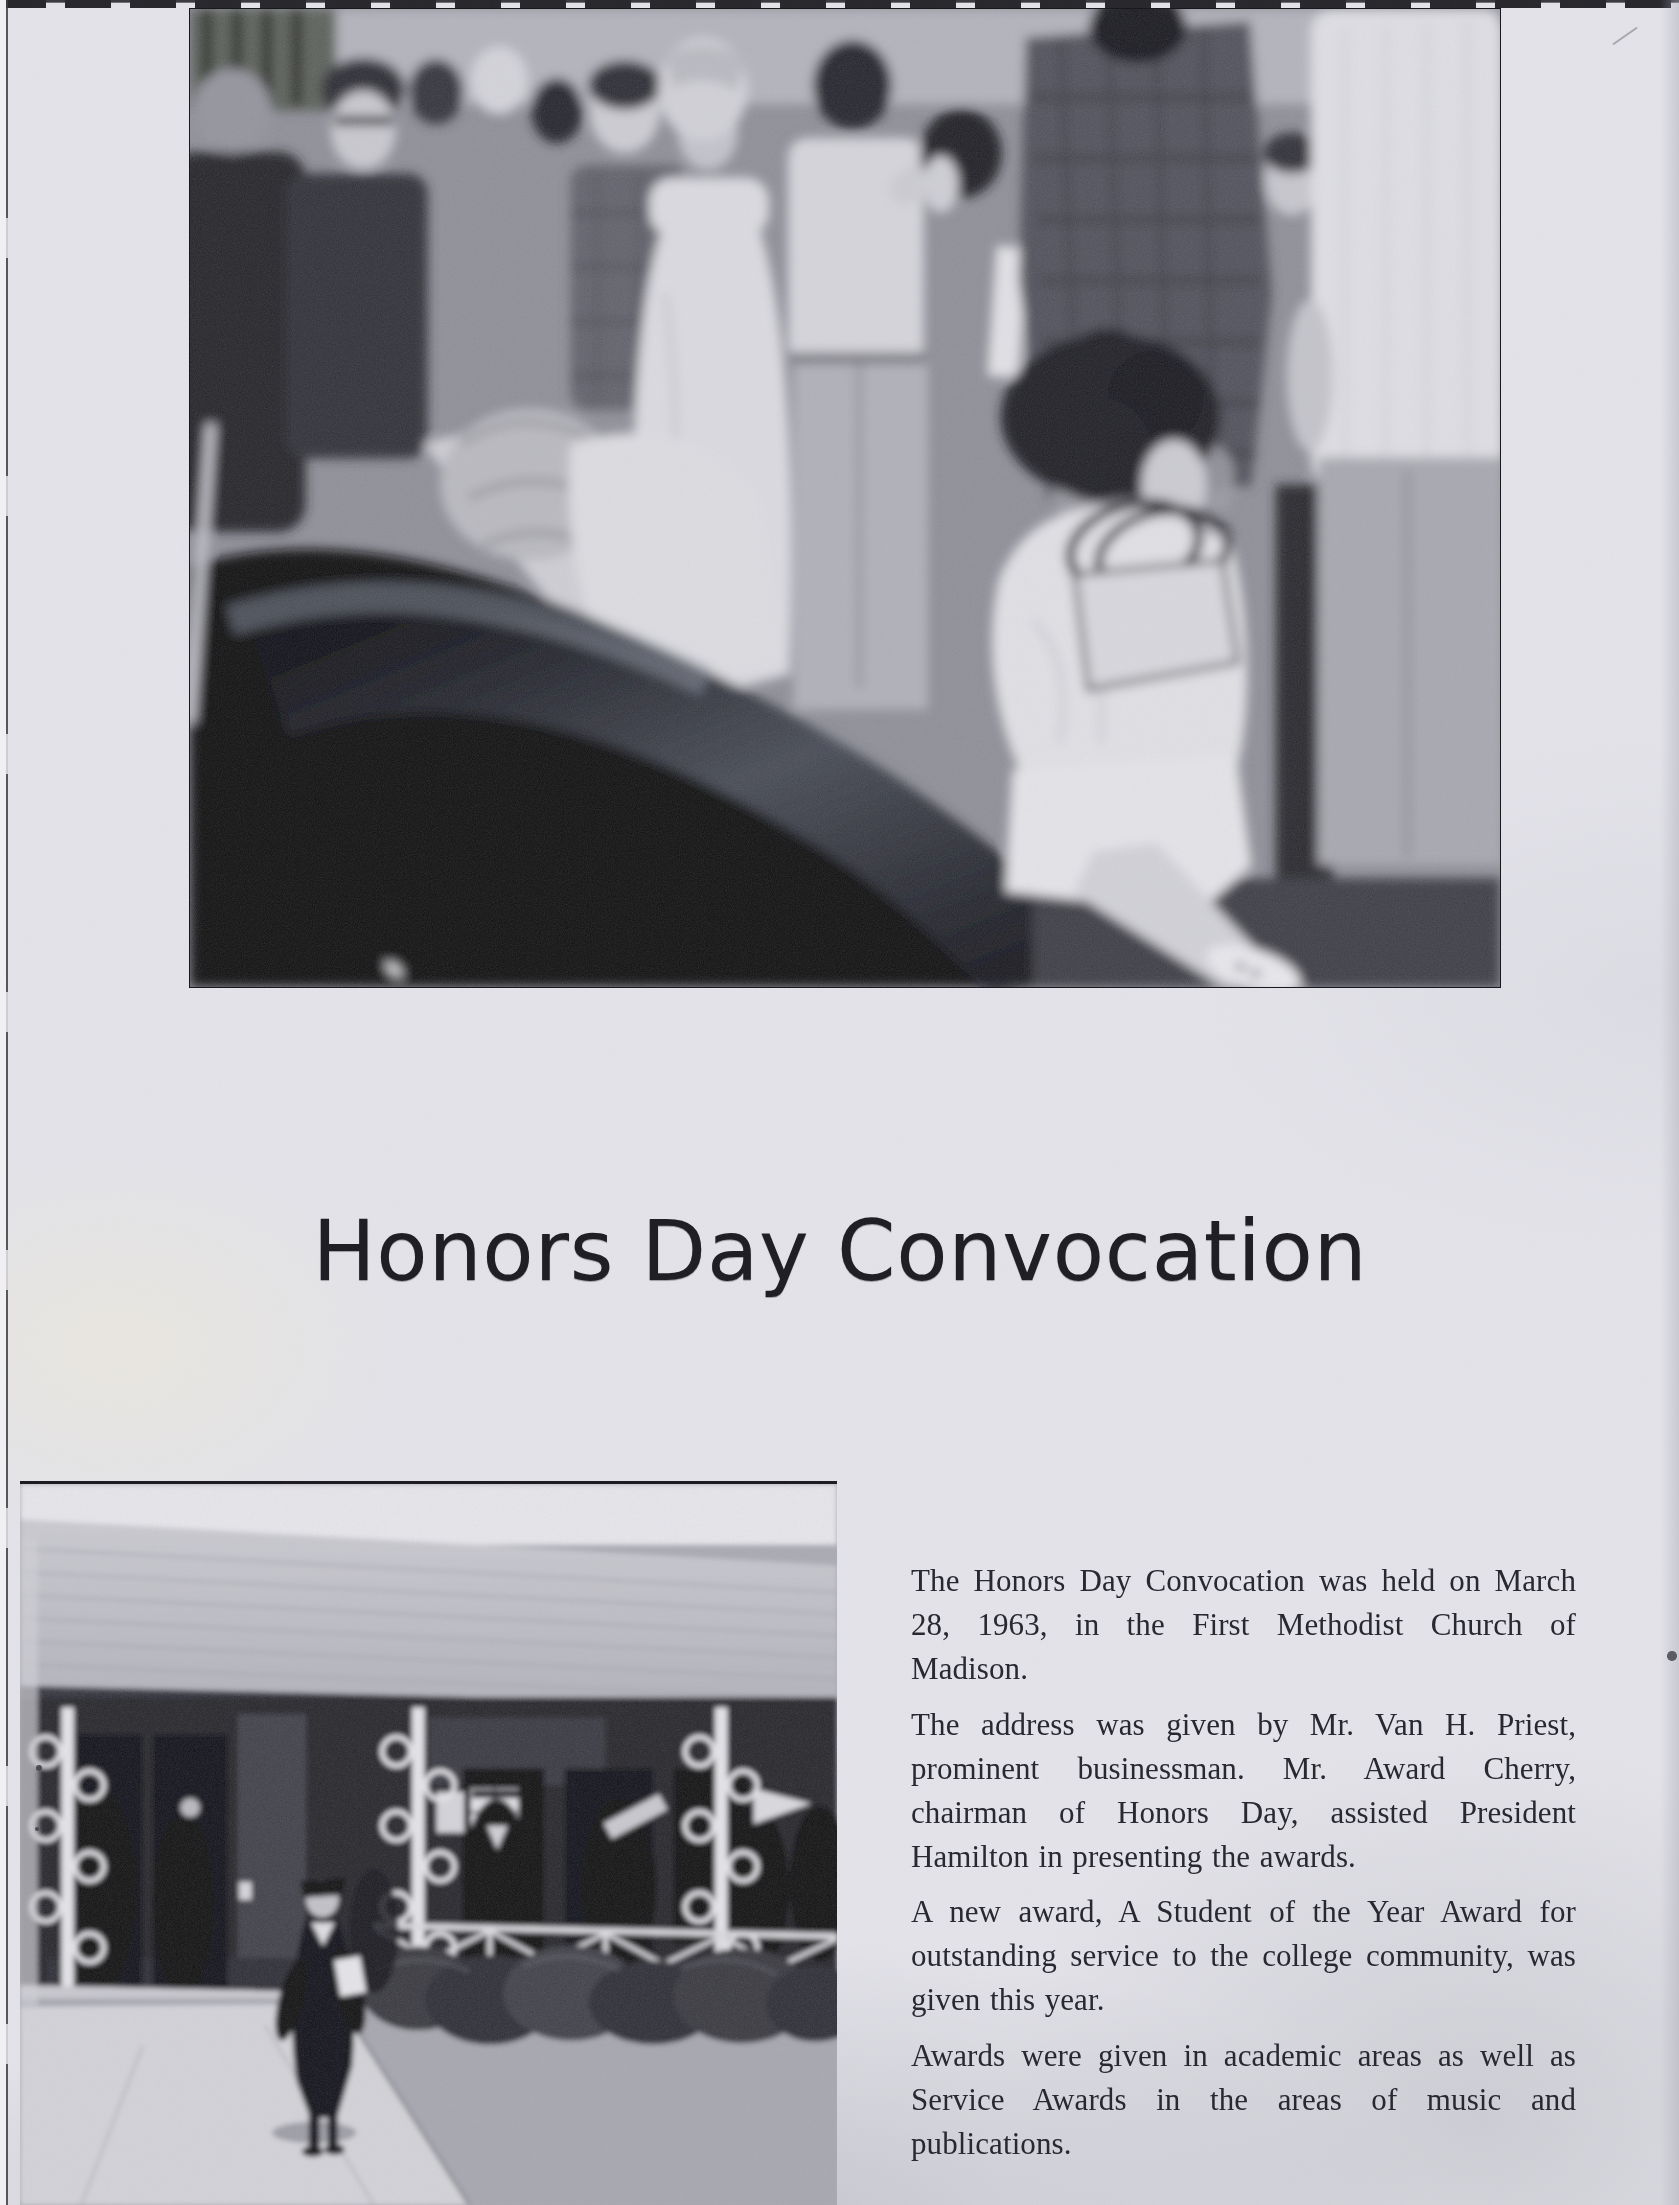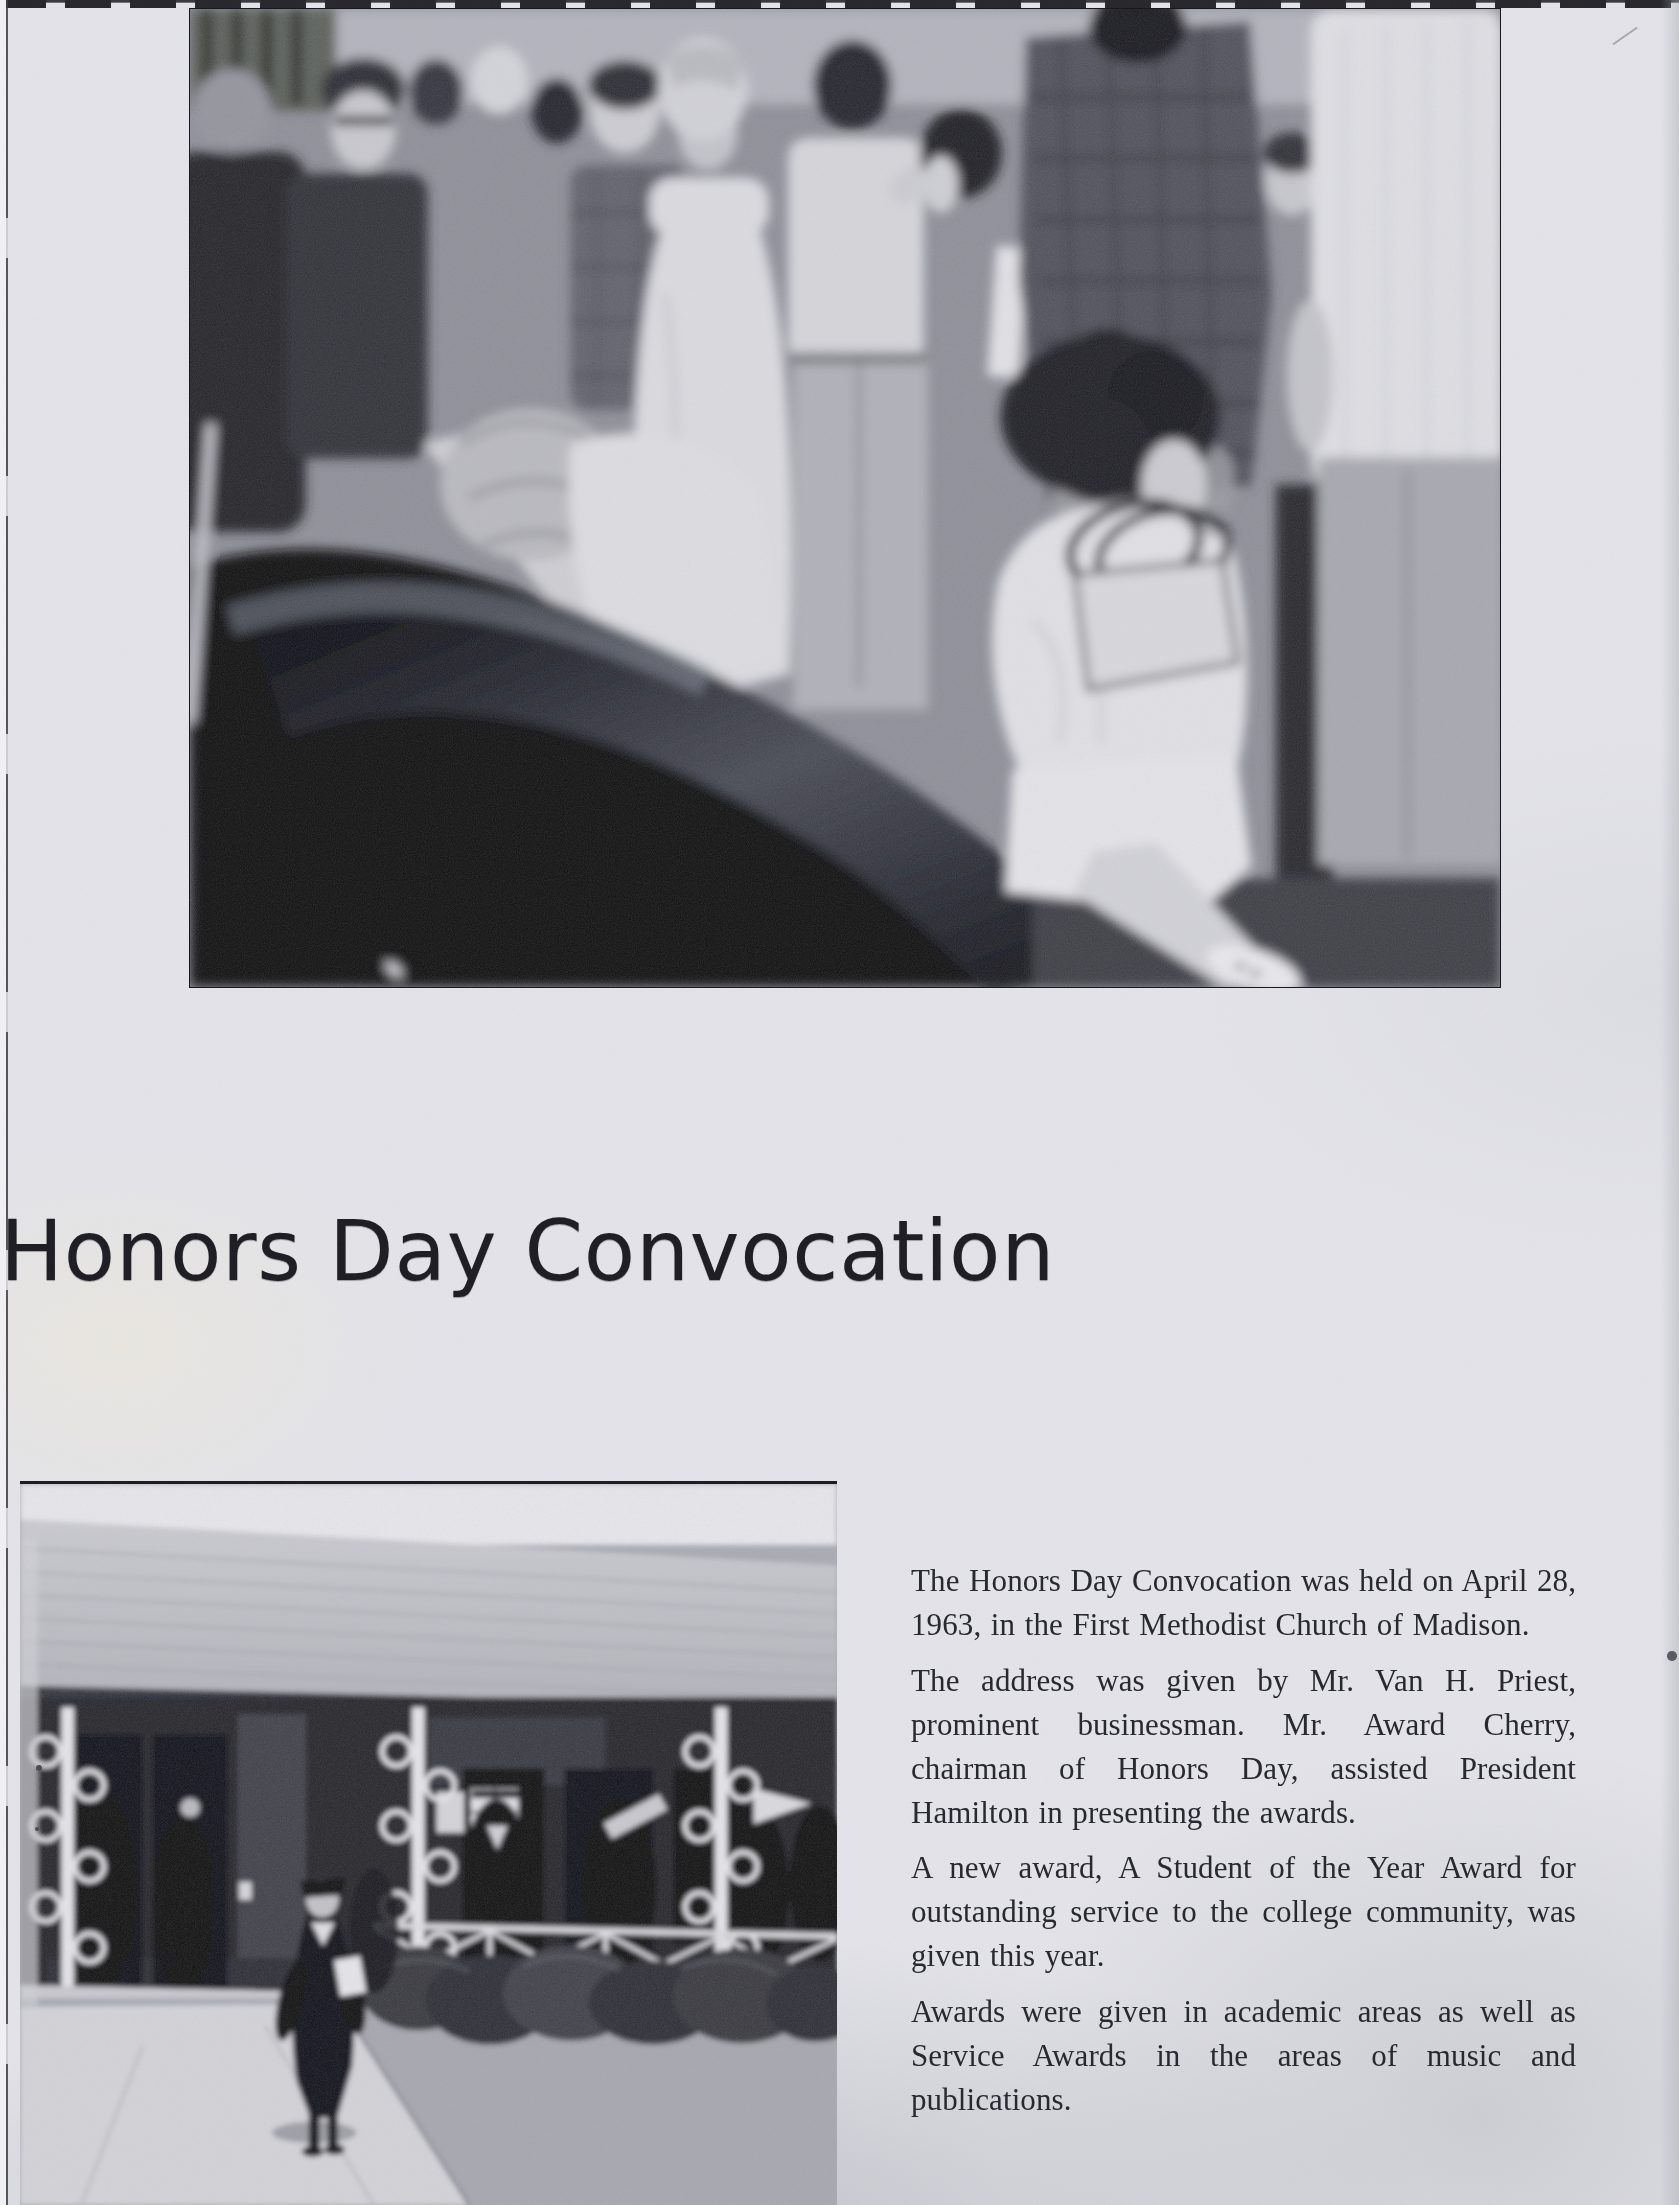--- a/index.html
+++ b/index.html
@@ -33,20 +33,21 @@
   .edge-right-shade{
     position:absolute;right:0;top:0;bottom:0;width:20.4px;pointer-events:none;
     background:linear-gradient(90deg, rgba(180,180,190,0), rgba(168,168,178,.45));
   }
   .photo{position:absolute;margin:0;padding:0;box-sizing:border-box;background:#8e8e97;}
   .photo svg{display:block;width:100%;height:100%;}
   .photo-top{left:189px;top:8.2px;width:1312px;height:980px;border:1.4px solid #15151a;}
   .photo-bottom{left:20.4px;top:1481px;width:817px;height:724px;border-top:3.4px solid #1a1a1f;}
   .title{
     position:absolute;left:0;top:1202px;width:1680px;margin:0;
+    text-align:center;
     font-family:"DejaVu Sans","Liberation Sans",sans-serif;
     font-weight:400;font-size:84px;letter-spacing:0.7px;
     color:#1c1c22;text-shadow:0 0.7px 0.7px rgba(28,28,34,.35);
   }
   .text-col{
     position:absolute;left:911px;top:1559px;width:665px;
     color:#26262e;font-size:31px;line-height:44px;
     text-align:justify;letter-spacing:0.1px;word-spacing:1.7px;
   }
   .text-col p{margin:0 0 11.6px 0;}
@@ -305,21 +306,21 @@
           <ellipse cx="430" cy="986" rx="16" ry="8" fill="#0c0c10"></ellipse>
           <ellipse cx="462" cy="983" rx="15" ry="8" fill="#0c0c10"></ellipse>
         </g>
         <rect x="0" y="80" width="26" height="690" fill="#d0d0d6" opacity=".7"></rect>
       </g>
       <rect x="0" y="0" width="1200" height="1065" filter="url(#grain2)" opacity=".22"></rect>
     </svg>
   </figure>
 
   <div class="text-col">
-    <p>The Honors Day Convocation was held on April 28, 1963, in the First Methodist Church of Madison.</p>
+    <p>The Honors Day Convocation was held on March 28, 1963, in the First Methodist Church of Madison.</p>
     <p>The address was given by Mr. Van H. Priest, prominent businessman. Mr. Award Cherry, chairman of Honors Day, assisted President Hamilton in presenting the awards.</p>
     <p>A new award, A Student of the Year Award for outstanding service to the college community, was given this year.</p>
     <p>Awards were given in academic areas as well as Service Awards in the areas of music and publications.</p>
   </div>
 
   <div class="edge-top"></div>
   <div class="edge-left-white"></div>
   <div class="edge-left-line"></div>
   <div class="edge-right-shade"></div>
   <div class="speck s1"></div>

